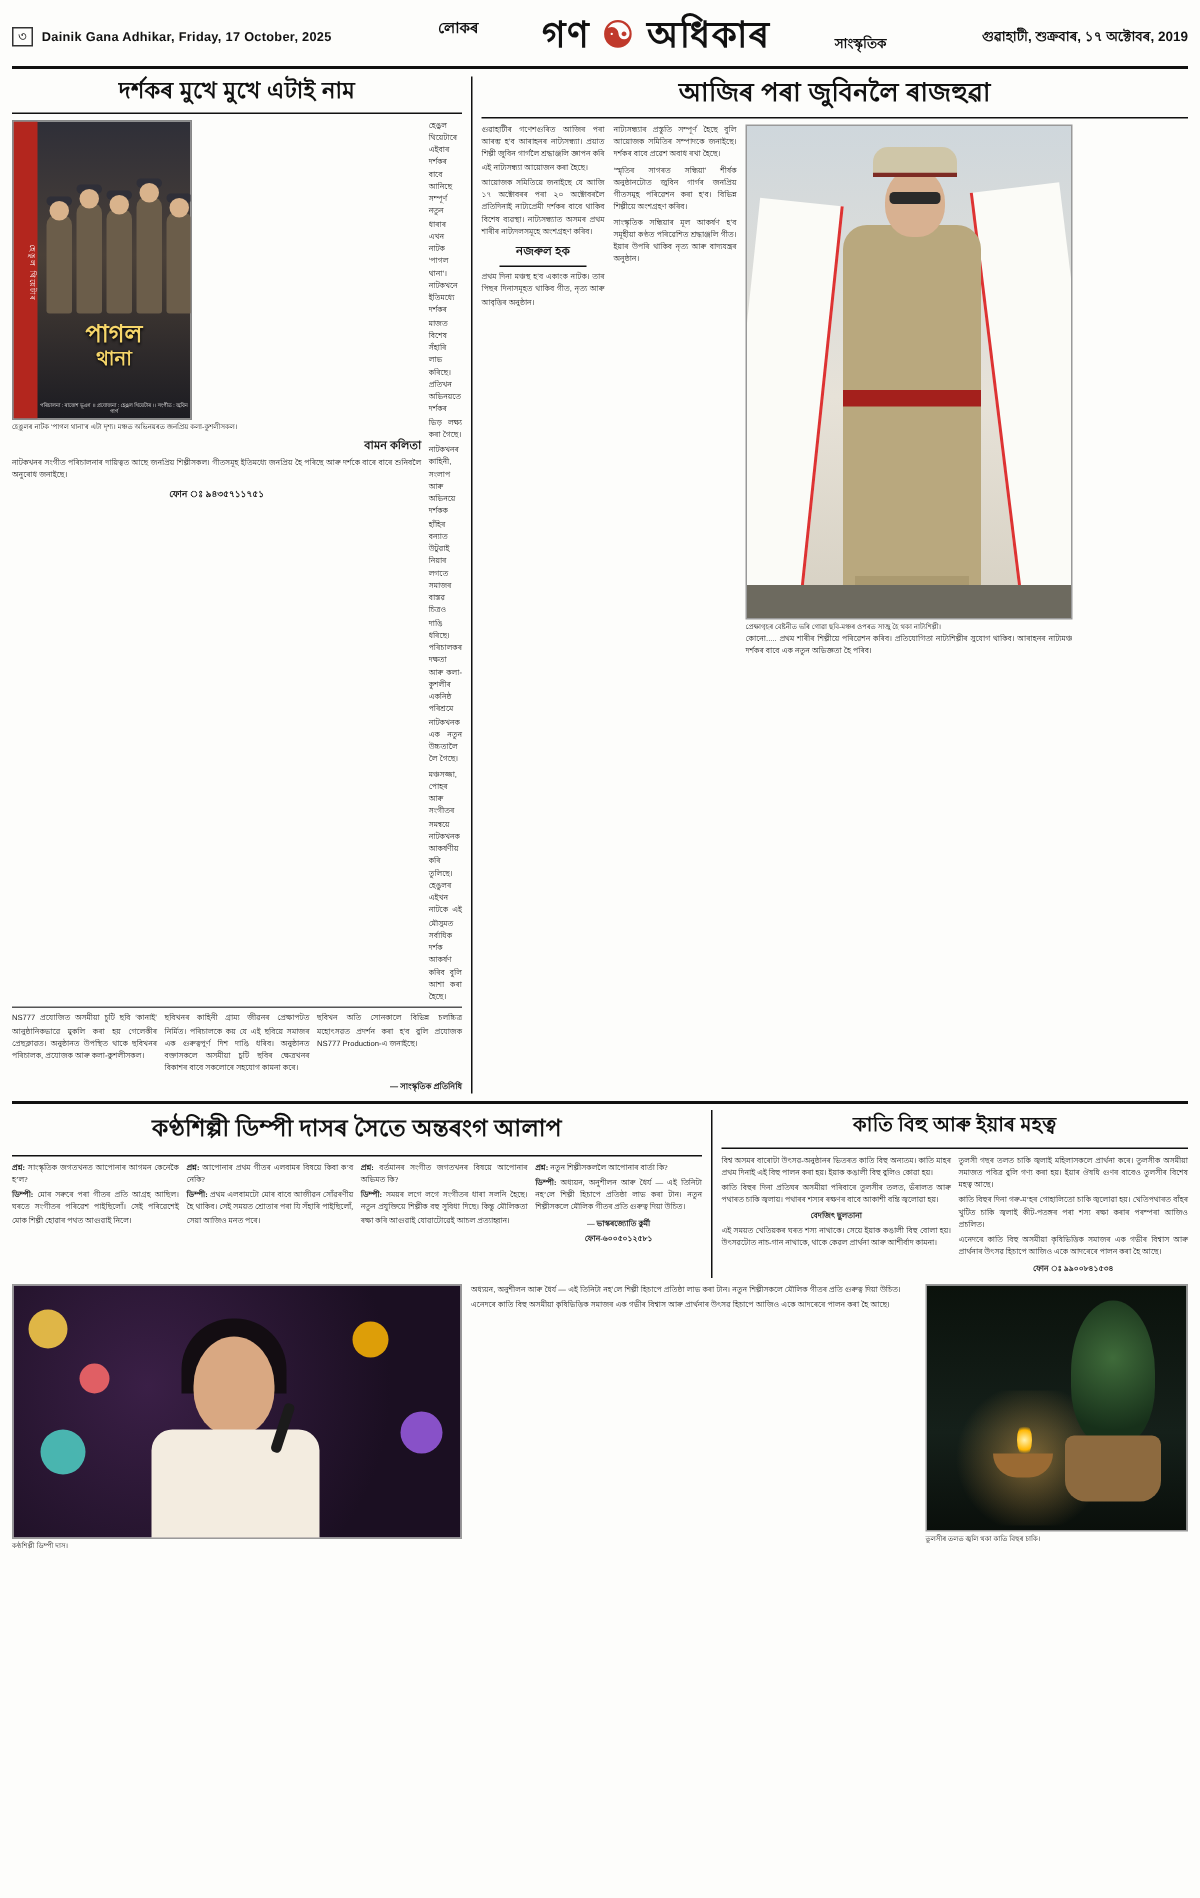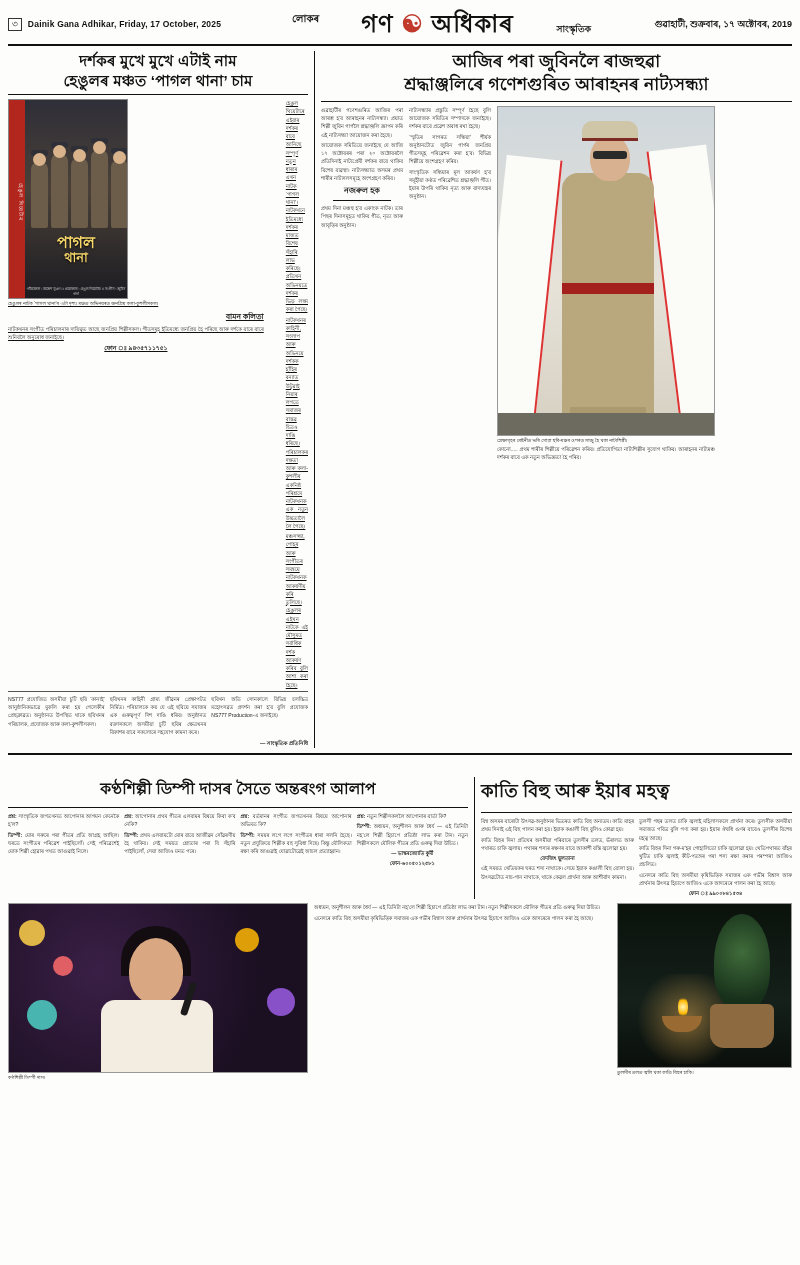--- a/index.html
+++ b/index.html
@@ -32,21 +32,21 @@
 
   
   .band-top { display:flex; gap:6px; margin-top:5px; }
   .left-block { width:300px; }
   .right-block { flex:1; border-left:1px solid #111; padding-left:6px; }
 
   .h-main-left { font-size:15px; font-weight:bold; text-align:center; line-height:1.3; letter-spacing:.2px; }
   .h-main-left .ln2 { display:block; }
   .hdr-underline { height:1px; background:#111; margin:4px 0 4px; }
 
-  .art-row { display:flex; gap:22px; margin-top:3px;text-decoration:underline; }
+  .art-row { display:flex; gap:5px; margin-top:3px; }
   .poster {
     width:120px; height:200px; position:relative; overflow:hidden;
     background:linear-gradient(180deg,#2f2f38 0%, #4a4038 45%, #1c1c22 100%);
     border:1px solid #888;
   }
   .poster .strip {
     position:absolute; left:0; top:0; bottom:0; width:16px;
     background:#b3261e; color:#fff; font-size:5px; writing-mode:vertical-rl;
     text-align:center; padding-top:6px; letter-spacing:1px;
   }
@@ -86,25 +86,25 @@
   .photo-officer .head { position:absolute; left:92px; top:28px; width:40px; height:46px; border-radius:50% 50% 45% 45%; background:#d8b191; }
   .photo-officer .cap2 { position:absolute; left:84px; top:14px; width:56px; height:20px; background:#cfc6a8; border-bottom:3px solid #7d2b24; border-radius:10px 10px 0 0; }
   .photo-officer .shades { position:absolute; left:95px; top:44px; width:34px; height:8px; background:#2a2a2a; border-radius:3px; }
   .photo-officer .legs { position:absolute; left:72px; top:300px; width:76px; height:30px; background:#ab9a70; }
   .photo-officer .floor { position:absolute; left:0; right:0; bottom:0; height:22px; background:#6d6a5f; }
   .cap-small { font-size:4.6px; line-height:1.45; margin-top:2px; }
   .author-box { text-align:center; font-size:8px; font-weight:bold; margin:3px 0 2px; }
   .author-rule { border-top:1px solid #111; width:70%; margin:0 auto 3px; }
 
   
-  .band-mid { display:flex; gap:6px; margin-top:5px; border-top:2px solid #111; padding-top:22px; }
+  .band-mid { display:flex; gap:6px; margin-top:5px; border-top:2px solid #111; padding-top:4px;font-family:Liberation Serif, serif; }
   .mid-left { width:460px; }
   .mid-right { flex:1; border-left:1px solid #111; padding-left:6px; }
   .h-interview { font-size:15.5px; font-weight:bold; text-align:center; letter-spacing:.2px; }
-  .h-kati { font-size:18px; font-weight:bold; text-align:left; letter-spacing:.2px; }
+  .h-kati { font-size:13px; font-weight:bold; text-align:center; letter-spacing:.2px; }
   .qcols { display:flex; gap:5px; margin-top:4px; }
   .qcols > div { flex:1; }
   .kcols { display:flex; gap:5px; margin-top:4px; }
   .kcols > div { flex:1; }
 
   
   .photo-singer {
     width:300px; height:170px; position:relative; overflow:hidden; border:1px solid #999;
     background:radial-gradient(circle at 30% 40%, #3a1f46 0%, #1b0f22 70%);
   }
@@ -148,21 +148,20 @@
       <span class="mh-sub">সাংস্কৃতিক</span>
     </div>
     <div class="mh-right">গুৱাহাটী, শুক্ৰবাৰ, ১৭ অক্টোবৰ, 2019</div>
   </div>
 
   <div class="band-top">
 
     <div class="left-block">
       <div class="h-main-left">
         <span>দৰ্শকৰ মুখে মুখে এটাই নাম</span>
-        <span class="ln2">হেঙুলৰ মঞ্চত ‘পাগল থানা’ চাম</span>
       </div>
       <div class="hdr-underline"></div>
 
       <div class="art-row">
         <div>
           <div class="poster">
             <div class="strip">হেঙুল থিয়েটাৰ</div>
             <div class="figs">
               <span class="fig" style="left:4px;height:66px">
                   <b></b>
@@ -217,21 +216,20 @@
         <div class="col-text">
           <p>ছবিখন অতি সোনকালে বিভিন্ন চলচ্চিত্ৰ মহোৎসৱত প্ৰদৰ্শন কৰা হ’ব বুলি প্ৰযোজক NS777 Production-এ জনাইছে।</p>
         </div>
       </div>
       <div class="repcred">— সাংস্কৃতিক প্ৰতিনিধি</div>
     </div>
 
     <div class="right-block">
       <div class="h-main-right">
         <span>আজিৰ পৰা জুবিনলৈ ৰাজহুৱা</span><br>
-        <span>শ্ৰদ্ধাঞ্জলিৰে গণেশগুৰিত আৰাহনৰ নাট্যসন্ধ্যা</span>
       </div>
       <div class="hdr-underline"></div>
 
       <div class="r-grid">
         <div class="r-c col-text">
           <p>গুৱাহাটীৰ গণেশগুৰিত আজিৰ পৰা আৰম্ভ হ’ব আৰাহনৰ নাট্যসন্ধ্যা। প্ৰয়াত শিল্পী জুবিন গাৰ্গলৈ শ্ৰদ্ধাঞ্জলি জ্ঞাপন কৰি এই নাট্যসন্ধ্যা আয়োজন কৰা হৈছে।</p>
           <p>আয়োজক সমিতিয়ে জনাইছে যে আজি ১৭ অক্টোবৰৰ পৰা ২০ অক্টোবৰলৈ প্ৰতিদিনাই নাট্যপ্ৰেমী দৰ্শকৰ বাবে থাকিব বিশেষ ব্যৱস্থা। নাট্যসন্ধ্যাত অসমৰ প্ৰথম শাৰীৰ নাট্যদলসমূহে অংশগ্ৰহণ কৰিব।</p>
           <div class="author-box">নজৰুল হক</div>
           <div class="author-rule"></div>
           <p>প্ৰথম দিনা মঞ্চস্থ হ’ব একাংক নাটক। তাৰ পিছৰ দিনাসমূহত থাকিব গীত, নৃত্য আৰু আবৃত্তিৰ অনুষ্ঠান।</p>

